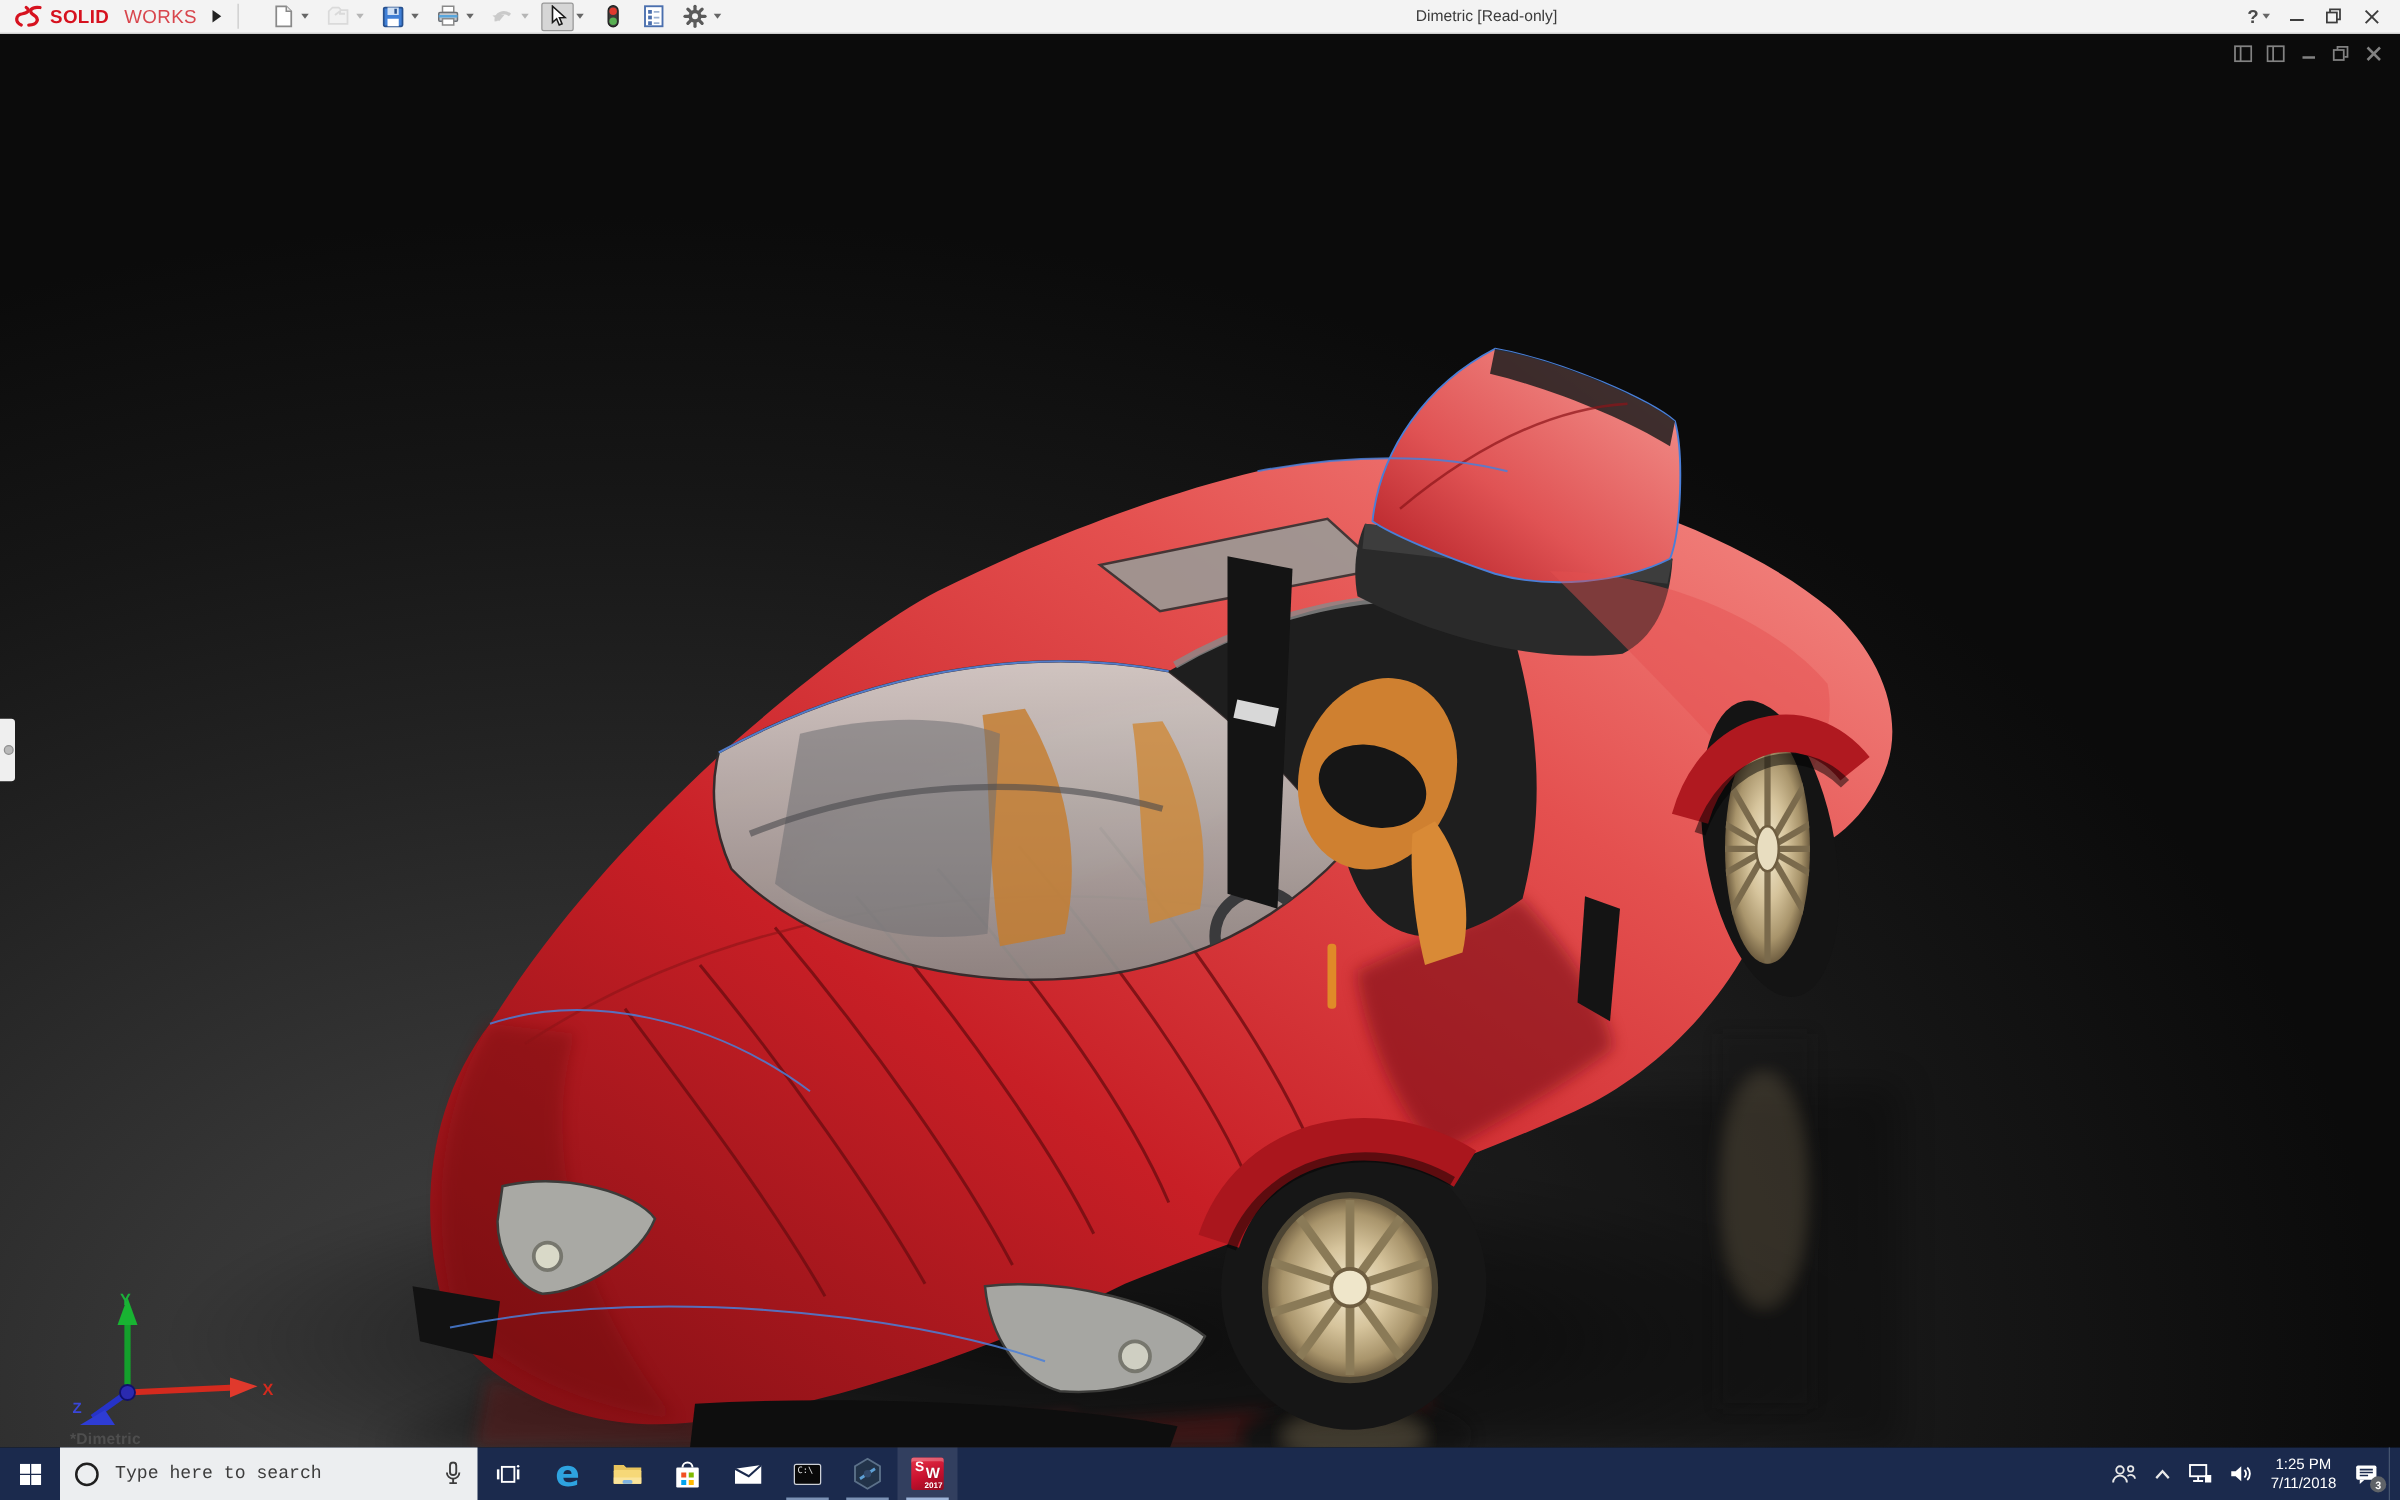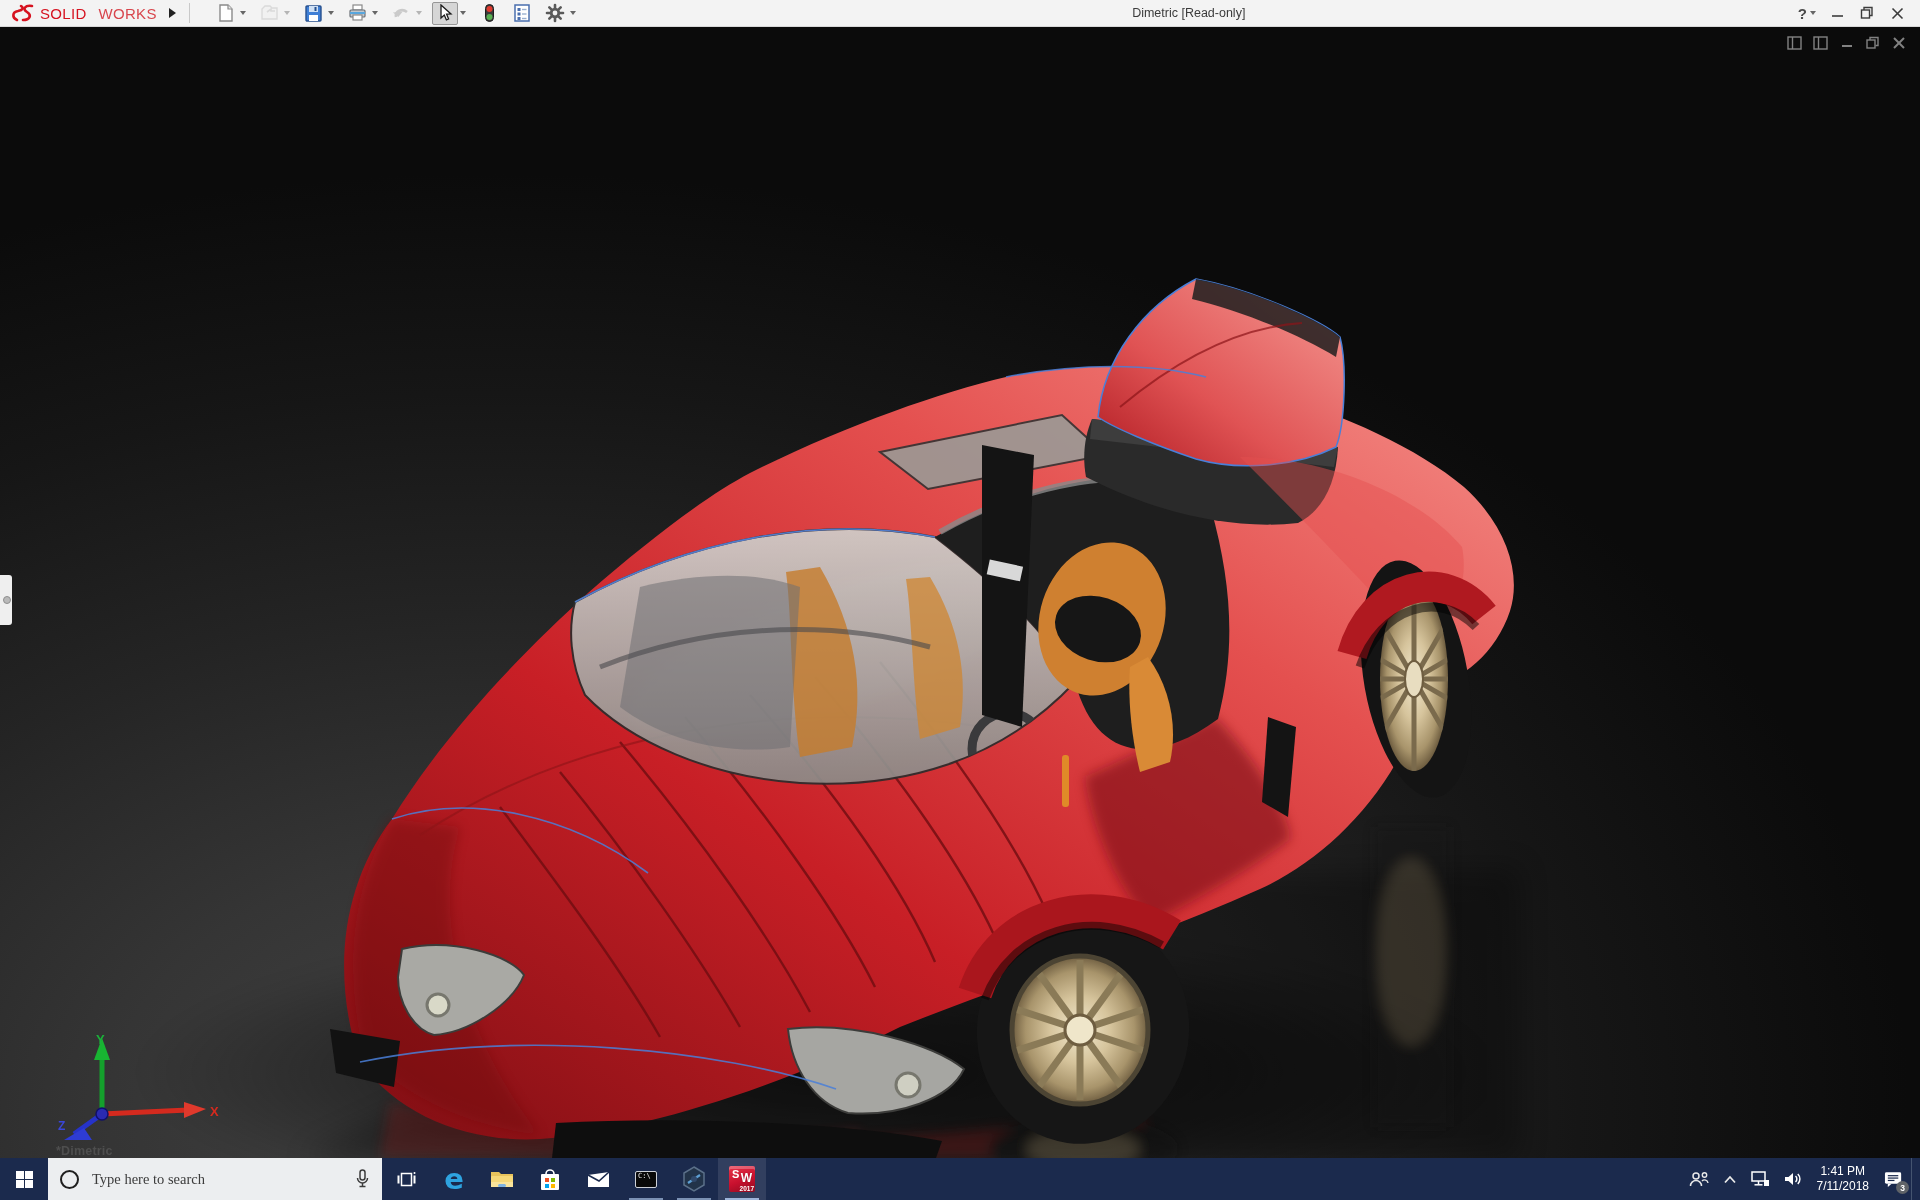--- a/index.html
+++ b/index.html
@@ -4,21 +4,21 @@
 <style>
   html,body{margin:0;padding:0;width:1920px;height:1200px;overflow:hidden;background:#000;
     font-family:"Liberation Sans",sans-serif;-webkit-font-smoothing:antialiased;}
   *{box-sizing:border-box;}
 
   
   .titlebar{position:absolute;top:0;left:0;width:1920px;height:27px;background:#f3f3f3;
     border-bottom:1px solid #d8d8d8;display:flex;align-items:center;z-index:30;}
   .brand{display:flex;align-items:center;padding-left:10px;height:100%;}
   .brand .wordmark{font-size:15px;letter-spacing:.3px;color:#d6121f;margin-left:4px;white-space:nowrap;}
-  .brand .wordmark b{font-weight:400;text-align:center;}
+  .brand .wordmark b{font-weight:700;text-align:center;}
   .brand .wordmark span.works{font-weight:400;color:#d8454c;margin-left:12px;}
   .flyout-arrow{width:16px;height:20px;display:flex;align-items:center;justify-content:center;margin-left:8px;}
   .flyout-arrow::after{content:"";border-left:7px solid #222;border-top:5px solid transparent;border-bottom:5px solid transparent;}
   .tb-sep{width:1px;height:20px;background:#c9c9c9;margin:0 12px 0 8px;}
   .toolbar{display:flex;align-items:center;gap:2px;margin-left:10px;}
   .tbgroup{display:flex;align-items:center;margin-right:5px;}
   .tb-btn{width:26px;height:23px;display:flex;align-items:center;justify-content:center;border:1px solid transparent;border-radius:2px;}
   .tb-btn.active{background:#d6d6d6;border-color:#979797;}
   .tb-btn.disabled{opacity:.45;filter:grayscale(1);}
   .dd{width:11px;height:23px;display:flex;align-items:center;justify-content:center;}
@@ -38,21 +38,21 @@
   .left-tab::after{content:"";position:absolute;left:3px;top:21px;width:6px;height:6px;border-radius:50%;background:#b9b9b9;border:1px solid #8f8f8f;}
   .car-stage{position:absolute;inset:0;}
   .triad{position:absolute;left:56px;bottom:16px;z-index:4;}
   .view-label{position:absolute;left:56px;bottom:0px;font-size:12.5px;color:#4e4e4e;z-index:4;letter-spacing:.2px;font-weight:bold;}
 
   
   .taskbar{position:absolute;left:0;bottom:0;width:1920px;height:42px;background:#1b2a4d;display:flex;align-items:stretch;z-index:40;color:#fff;}
   .tb-item{width:48px;display:flex;align-items:center;justify-content:center;position:relative;flex:none;}
   .searchbox{width:334px;background:#eceef0;display:flex;align-items:center;padding:0 12px;gap:11px;flex:none;}
   .search-ring{width:19px;height:19px;border:2.6px solid #1f1f1f;border-radius:50%;flex:none;}
-  .search-input{flex:1;border:none;outline:none;background:transparent;font-size:14.5px;color:#be185d;font-family:Liberation Serif, serif;}
+  .search-input{flex:1;border:none;outline:none;background:transparent;font-size:14.5px;color:#be185d;font-family:Liberation Mono, monospace;}
   .search-input::placeholder{color:#3c3c3c;opacity:1;}
   .app.running::after{content:"";position:absolute;left:7px;right:7px;bottom:0;height:2.5px;background:#7b91b4;}
   .app.active{background:rgba(255,255,255,.10);}
   .app.active::after{background:#9db4d8;}
   .edge-e{font-size:29px;font-weight:700;color:#2ea3e0;line-height:1;font-family:"DejaVu Sans",sans-serif;}
   .cmd-box{width:22px;height:17px;background:#090909;border:1px solid #cdd1d8;border-radius:2px;
     font-family:"DejaVu Sans Mono",monospace;font-size:7px;color:#e8e8e8;padding:1px 2px;line-height:1;}
   .sw-cube{width:26px;height:26px;position:relative;background:linear-gradient(160deg,#e8354a 0%,#c8102e 55%,#8f0b20 100%);
     border-radius:2px;box-shadow:inset 0 3px 0 rgba(255,255,255,.25);}
   .sw-cube .l1{position:absolute;left:3px;top:3px;color:#fff;font-weight:700;font-size:11px;line-height:1;}
@@ -520,21 +520,21 @@
       </svg>
     </div>
     <div class="tray-item">
       <svg width="18" height="16" viewBox="0 0 18 16">
         <polygon points="1,6 4.5,6 9,2 9,14 4.5,10 1,10" fill="#fff"></polygon>
         <path d="M11.5,5 a4,4 0 0 1 0,6" fill="none" stroke="#fff" stroke-width="1.5"></path>
         <path d="M13.8,3 a7,7 0 0 1 0,10" fill="none" stroke="#fff" stroke-width="1.5"></path>
       </svg>
     </div>
     <div class="tray-item clock">
-      <span>1:41 PM</span>
+      <span>1:25 PM</span>
       <span>7/11/2018</span>
     </div>
     <div class="tray-item" style="width:34px;">
       <svg width="21" height="17" viewBox="0 0 21 17">
         <rect x="1" y="1" width="17" height="12" rx="1.5" fill="#fff"></rect>
         <path d="M4,13 l0,3.5 l4,-3.5" fill="#fff"></path>
         <line x1="4" y1="4.5" x2="15" y2="4.5" stroke="#1b2a4d" stroke-width="1.3"></line>
         <line x1="4" y1="7" x2="15" y2="7" stroke="#1b2a4d" stroke-width="1.3"></line>
         <line x1="4" y1="9.5" x2="11" y2="9.5" stroke="#1b2a4d" stroke-width="1.3"></line>
       </svg>

